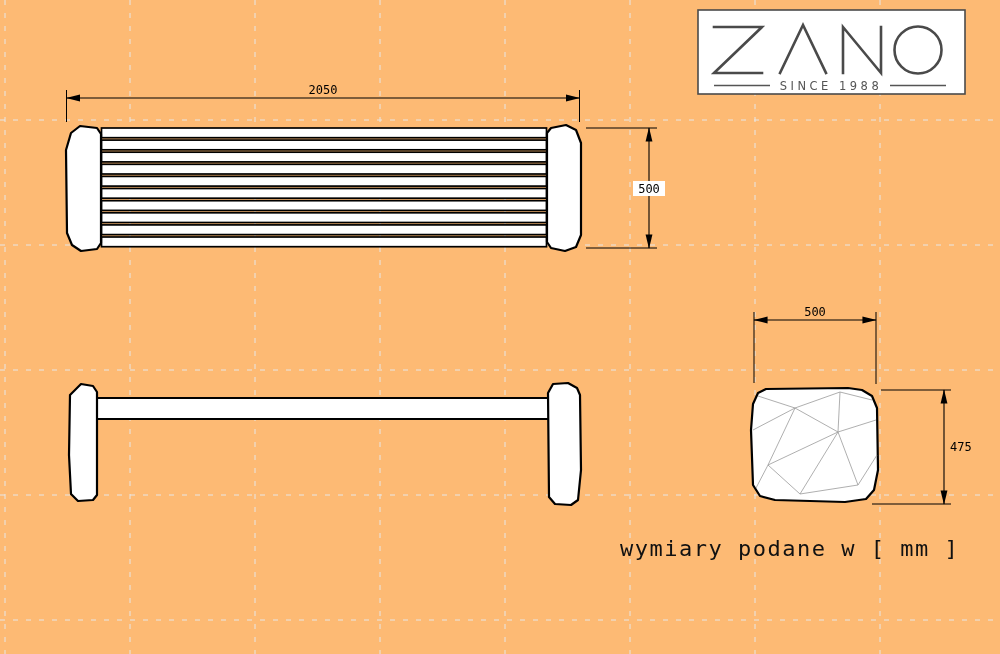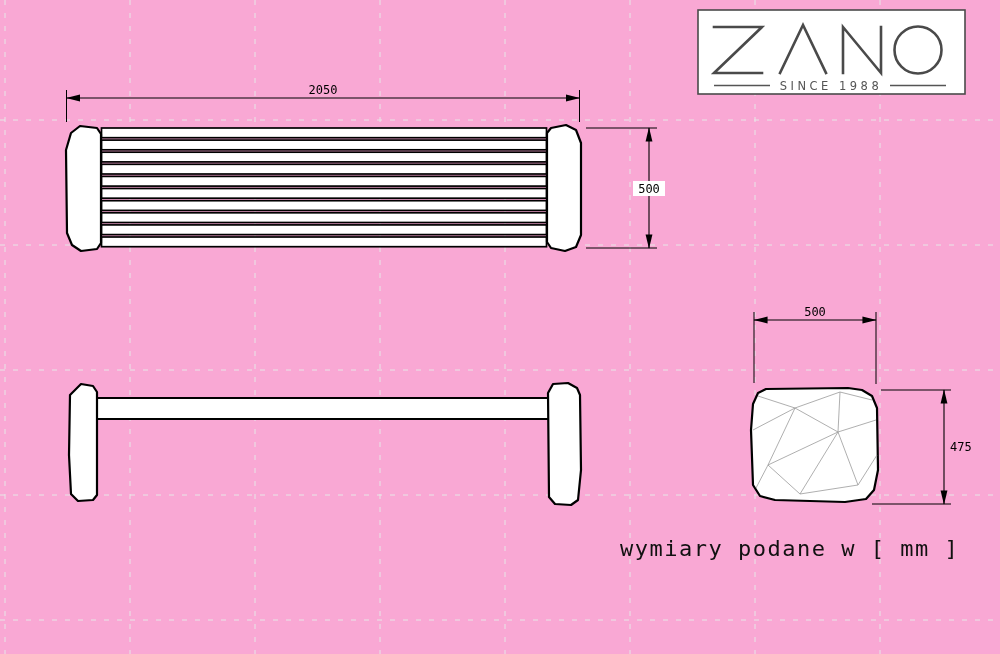--- a/index.html
+++ b/index.html
@@ -5,21 +5,21 @@
   html, body {
     margin: 0;
     padding: 0;
     background: #ffffff;
     font-family: "DejaVu Sans", sans-serif;
   }
   #stage {
     position: relative;
     width: 1000px;
     height: 654px;
-    background: #f9a8d4;
+    background: #fdba74;
     overflow: hidden;
   }
   svg { position: absolute; inset: 0; }
 
   .outline   { fill: #ffffff; stroke: #000000; stroke-width: 2.2; stroke-linejoin: round; }
   .slat      { fill: #ffffff; stroke: #000000; stroke-width: 1.7; }
   .dim-line  { stroke: #000000; stroke-width: 1.1; fill: none; }
   .ext-line  { stroke: #000000; stroke-width: 1; fill: none; }
   .dim-label { font: 12px "DejaVu Sans Mono", monospace; fill: #000000; }
   .halo      { fill: #ffffff; stroke: none; }

